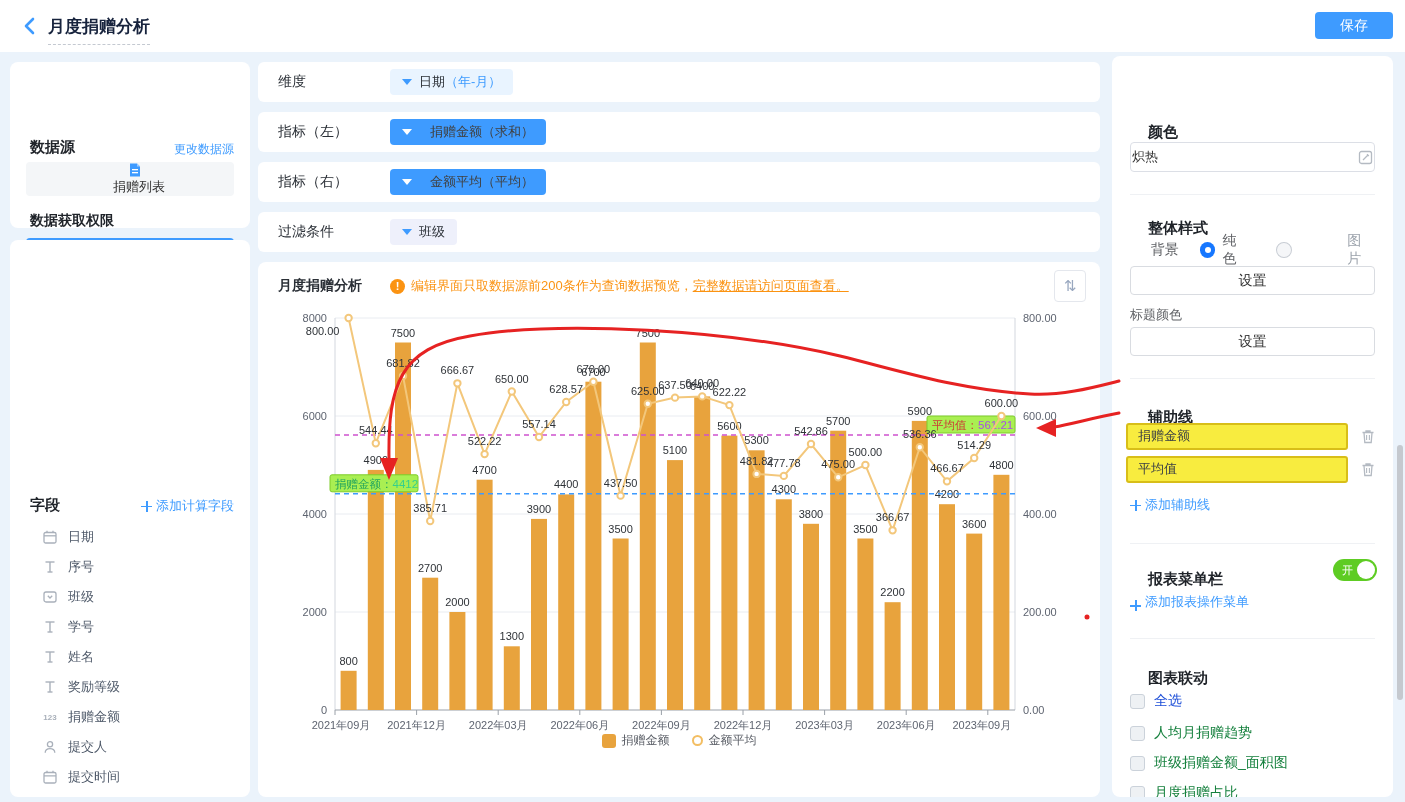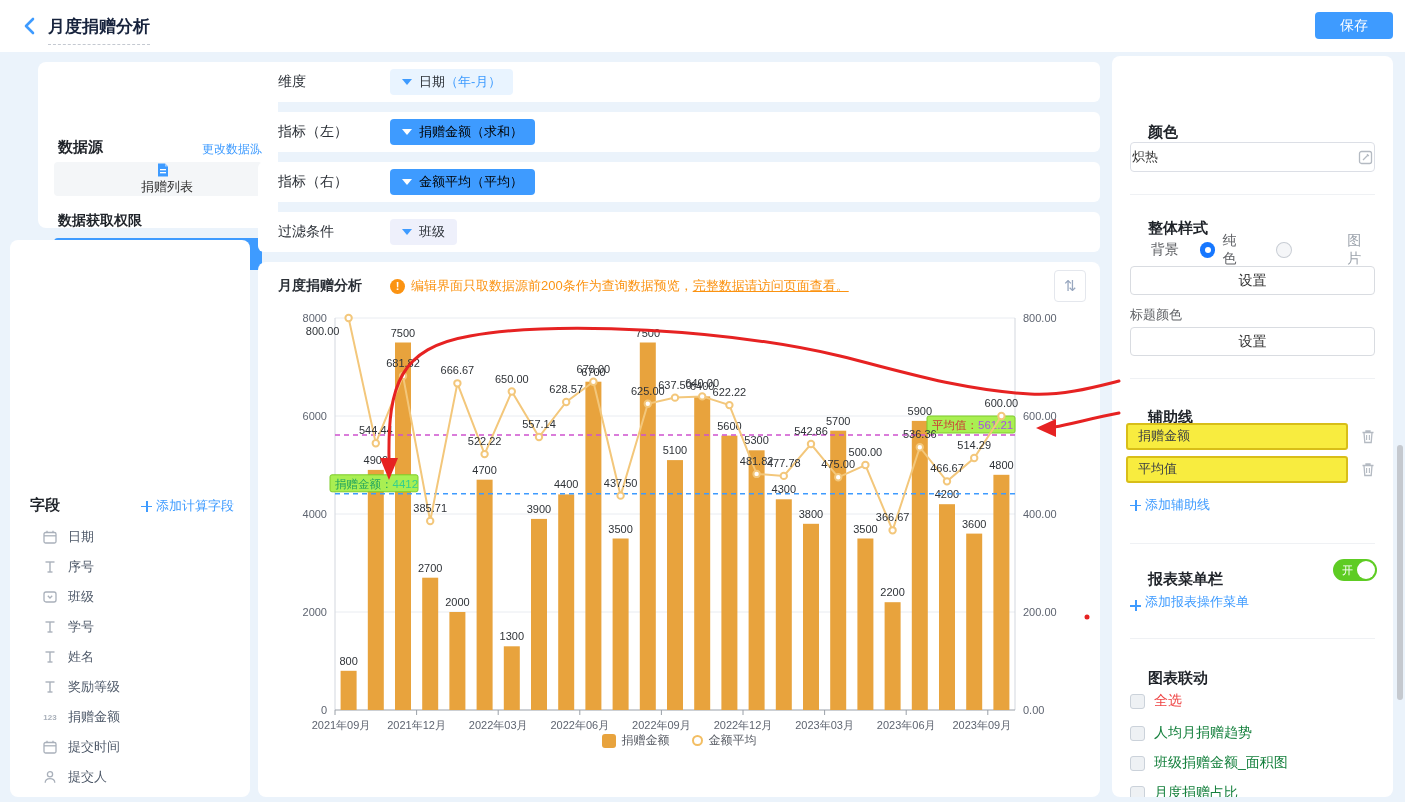--- a/index.html
+++ b/index.html
@@ -8,21 +8,21 @@
 
   
   .topbar { position:absolute; top:0; left:0; width:1405px; height:52px; background:#fff; }
   .back-btn { position:absolute; left:18px; top:14px; width:24px; height:24px; cursor:pointer; }
   .page-title { position:absolute; left:48px; top:15px; font-size:17px; font-weight:bold; color:#17233D; padding-bottom:6px; border-bottom:1px dashed #C4C9D1; }
   .save-btn { position:absolute; right:12px; top:12px; width:78px; height:27px; background:#3E9BFF; color:#fff; font-size:14px; border:none; border-radius:4px; text-align:center; line-height:27px; cursor:pointer; }
 
   .card { position:absolute; background:#fff; border-radius:8px; }
 
   
-  .ds-card { left:10px; top:62px; width:240px; height:166px;margin-left:28px; }
+  .ds-card { left:10px; top:62px; width:240px; height:166px; }
   .sec-title { font-size:15px; font-weight:bold; color:#1F2329; }
   .ds-head { position:absolute; left:20px; top:76px; }
   .link { color:#3E9BFF; font-size:12px; cursor:pointer; }
   .ds-change { position:absolute; right:16px; top:79px; }
   .ds-item { position:absolute; left:16px; top:100px; width:208px; height:34px; background:#F4F6F8; border-radius:4px; display:flex; align-items:center; padding-left:10px; cursor:pointer;flex-direction:column; }
   .ds-item span.lbl { font-size:13px; color:#333; margin-left:8px; }
   .perm-title { position:absolute; left:20px; top:150px; font-size:14px; font-weight:bold; color:#1F2329; }
   .perm-btn { position:absolute; left:16px; top:176px; width:208px; height:32px; background:#3E9BFF; color:#fff; font-size:14px; border:none; border-radius:4px; line-height:32px; text-align:center; cursor:pointer; }
 
   .fields-card { left:10px; top:240px; width:240px; height:557px; overflow:hidden; }
@@ -37,21 +37,21 @@
   .field-row .f-label { font-size:13px; color:#4E5969; margin-left:10px; }
   .field-row .f-ic { width:16px; height:16px; display:flex; align-items:center; justify-content:center; color:#A9B0BA; font-size:8px; font-weight:bold; }
 
   
   .cfg-row { position:absolute; left:258px; width:842px; height:40px; background:#fff; border-radius:6px; }
   .cfg-label { position:absolute; left:20px; top:11px; font-size:14px; color:#2A2F36; }
   .pill { position:absolute; left:132px; top:7px; height:26px; border-radius:4px; display:flex; align-items:center; padding:0 12px; font-size:13px; cursor:pointer; }
   .caret { width:0; height:0; border-left:5px solid transparent; border-right:5px solid transparent; border-top:6px solid #3E9BFF; margin-right:7px; }
   .pill-light { background:#E9F4FF; color:#2A2F36; }
   .pill-light .sub { color:#3E9BFF; }
-  .pill-blue { background:#3E9BFF; color:#000000; }
+  .pill-blue { background:#3E9BFF; color:#404040;gap:11px; }
   .pill-blue .caret { border-top-color:#fff; }
   .pill-lav { background:#EEF0FB; color:#2A2F36; }
 
   
   .chart-card { left:258px; top:262px; width:842px; height:535px; }
   .chart-title { position:absolute; left:20px; top:15px; font-size:14px; color:#2A2F36; font-weight:bold; }
   .warn { position:absolute; left:132px; top:15px; display:flex; align-items:center; font-size:13px; color:#FB9312; width:640px; }
   .warn-ic { display:inline-block; width:15px; height:15px; border-radius:50%; background:#FB9312; color:#fff; font-size:11px; font-weight:bold; text-align:center; line-height:15px; margin-right:6px; flex:none; }
   .warn-link { text-decoration:underline; }
   .sort-box { position:absolute; right:14px; top:8px; width:32px; height:32px; border:1px solid #E4E7ED; border-radius:4px; color:#98A7BF; font-size:15px; text-align:center; line-height:30px; cursor:pointer; background:#fff; }
@@ -76,21 +76,21 @@
   .aux-row { position:absolute; left:14px; width:253px; height:28px; display:flex; align-items:center; }
   .aux-box { width:222px; height:27px; background:#F8EC3F; border:2px solid #D8BE18; border-radius:3px; display:flex; align-items:center; padding-left:10px; font-size:13px; color:#3A3F45; cursor:pointer; }
   .trash { margin-left:12px; cursor:pointer; display:flex; }
   .add-link { position:absolute; left:18px; font-size:13px; display:flex; align-items:center; cursor:pointer; }
   .toggle { position:absolute; right:16px; width:44px; height:22px; border-radius:11px; background:#5ECC23; cursor:pointer; }
   .toggle .t-lbl { position:absolute; left:9px; top:4px; font-size:11px; color:#fff; }
   .toggle .knob { position:absolute; right:2px; top:2px; width:18px; height:18px; border-radius:50%; background:#fff; }
   .chk-row { position:absolute; left:18px; width:245px; height:30px; display:flex; align-items:center; cursor:pointer; }
   .chk { width:15px; height:15px; border:1.5px solid #CBD2DA; background:#EEF1F4; border-radius:3px; margin-right:9px; flex:none; }
   .chk-label { font-size:14px; color:#15803d; white-space:nowrap; }
-  .chk-label.blue { color:#ef4444; }
+  .chk-label.blue { color:#1d4ed8; }
 
   .scroll-thumb { position:absolute; left:1397px; top:445px; width:6px; height:255px; background:#C5C9CF; border-radius:3px; cursor:grab; }
 
   .overlay { position:absolute; left:0; top:0; width:1405px; height:802px; pointer-events:none; z-index:50; }
   svg text { font-family:"Liberation Sans","DejaVu Sans",sans-serif; }
 </style>
 </head>
 <body>
 
 <div class="stage">
@@ -192,36 +192,36 @@
         </div>
         <div class="field-row">
           <span class="f-ic">
             <span style="font-size:8px;letter-spacing:0;color:#A9B0BA;font-weight:bold;">123</span>
           </span>
           <span class="f-label">捐赠金额</span>
         </div>
         <div class="field-row">
           <span class="f-ic">
             <svg width="16" height="16" viewBox="0 0 16 16">
+              <circle cx="8" cy="5.3" r="2.6" fill="none" stroke="#A9B0BA" stroke-width="1.3"></circle>
+              <path d="M3.2 13.8 C3.2 10.9 5.3 9.6 8 9.6 C10.7 9.6 12.8 10.9 12.8 13.8" fill="none" stroke="#A9B0BA" stroke-width="1.3"></path>
+            </svg>
+          </span>
+          <span class="f-label">提交人</span>
+        </div>
+        <div class="field-row">
+          <span class="f-ic">
+            <svg width="16" height="16" viewBox="0 0 16 16">
               <rect x="2" y="3.5" width="12" height="10.5" rx="1.5" fill="none" stroke="#A9B0BA" stroke-width="1.3"></rect>
               <line x1="2" y1="6.8" x2="14" y2="6.8" stroke="#A9B0BA" stroke-width="1.3"></line>
               <line x1="5" y1="1.8" x2="5" y2="4" stroke="#A9B0BA" stroke-width="1.3"></line>
               <line x1="11" y1="1.8" x2="11" y2="4" stroke="#A9B0BA" stroke-width="1.3"></line>
             </svg>
           </span>
           <span class="f-label">提交时间</span>
-        </div>
-        <div class="field-row">
-          <span class="f-ic">
-            <svg width="16" height="16" viewBox="0 0 16 16">
-              <circle cx="8" cy="5.3" r="2.6" fill="none" stroke="#A9B0BA" stroke-width="1.3"></circle>
-              <path d="M3.2 13.8 C3.2 10.9 5.3 9.6 8 9.6 C10.7 9.6 12.8 10.9 12.8 13.8" fill="none" stroke="#A9B0BA" stroke-width="1.3"></path>
-            </svg>
-          </span>
-          <span class="f-label">提交人</span>
         </div>
         <div class="field-row"></div>
       </div>
   </div>
 
   <div class="cfg-row" style="top:62px;">
     <span class="cfg-label">维度</span>
     <span class="pill pill-light">
         <span class="caret"></span>
         <span>日期</span>

